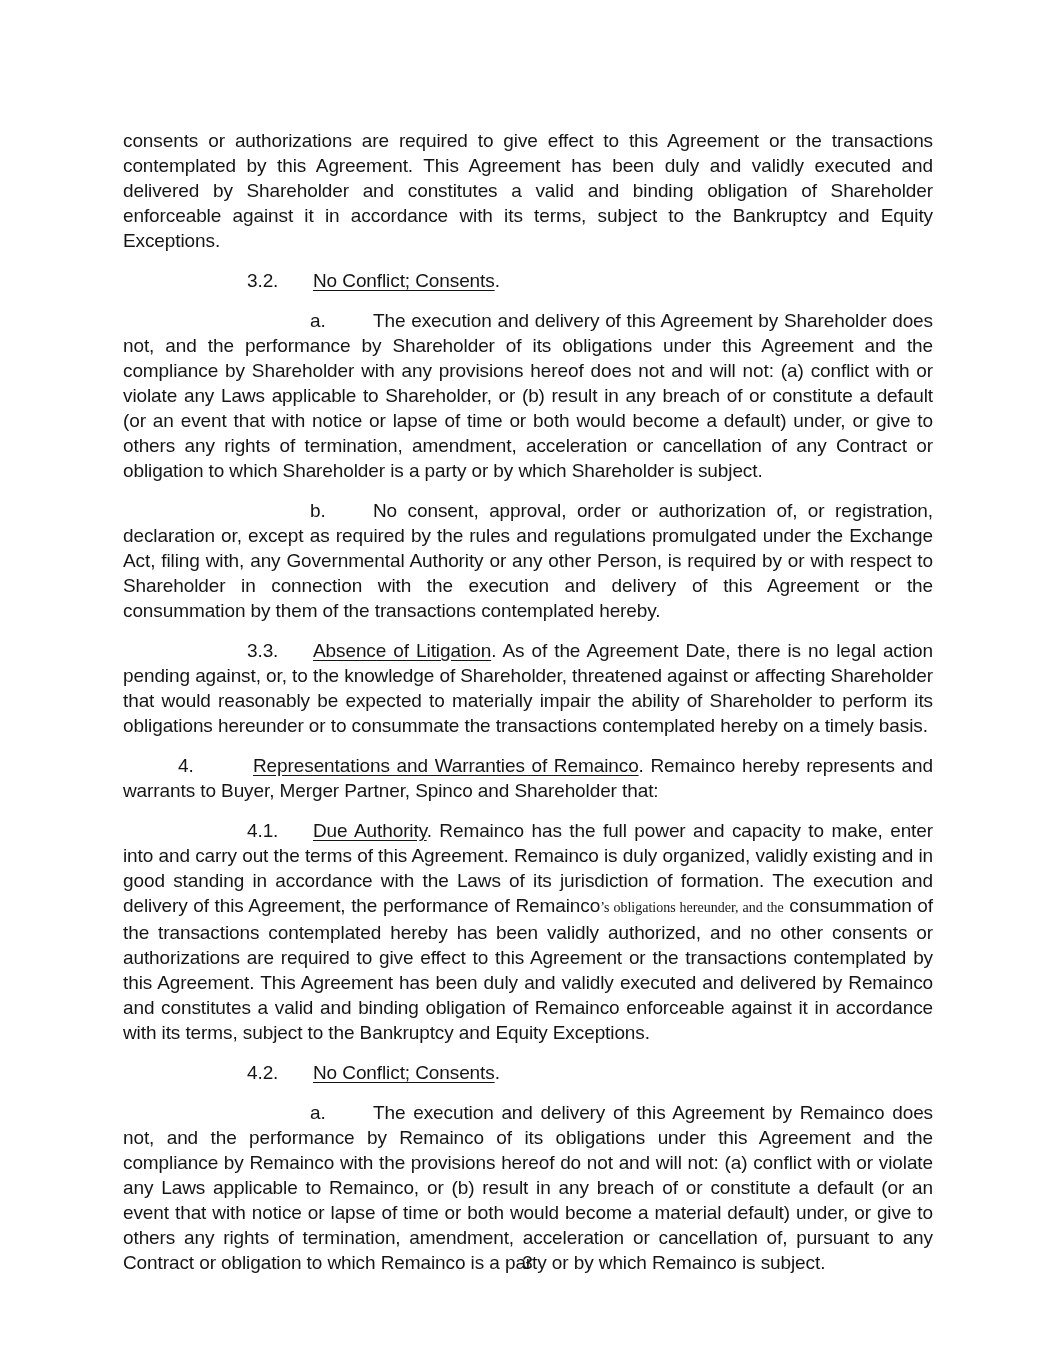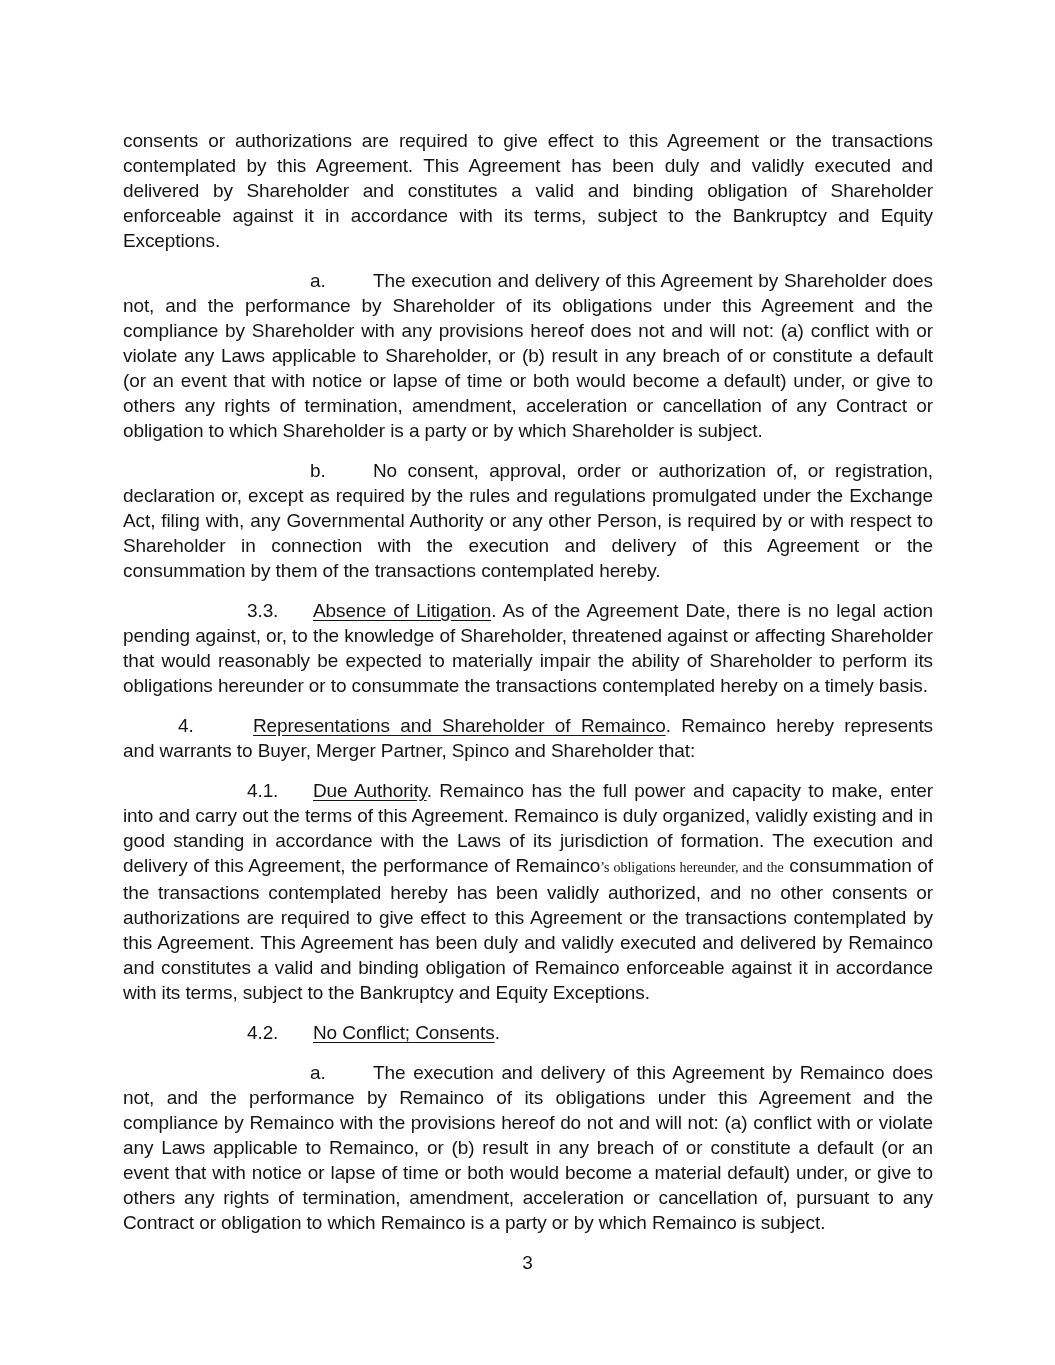--- a/index.html
+++ b/index.html
@@ -49,22 +49,23 @@
     text-align: center;
     color: #151515;
     font-size: 19px;
   }
 </style>
 </head>
 <body>
 
 <div class="page-content" id="doc-body">
     <p class="para" style="text-indent: 0px;"><span>consents or authorizations are required to give effect to this Agreement or the transactions contemplated by this Agreement. This Agreement has been duly and validly executed and delivered by Shareholder and constitutes a valid and binding obligation of Shareholder enforceable against it in accordance with its terms, subject to the Bankruptcy and Equity Exceptions.</span></p>
+    <p class="para" style="text-indent: 124px;"><span class="label" style="width: 66px;">3.2.</span><span class="u">No Conflict; Consents</span><span>.</span></p>
     <p class="para" style="text-indent: 187px;"><span class="label" style="width: 63px;">a.</span><span>The execution and delivery of this Agreement by Shareholder does not, and the performance by Shareholder of its obligations under this Agreement and the compliance by Shareholder with any provisions hereof does not and will not: (a) conflict with or violate any Laws applicable to Shareholder, or (b) result in any breach of or constitute a default (or an event that with notice or lapse of time or both would become a default) under, or give to others any rights of termination, amendment, acceleration or cancellation of any Contract or obligation to which Shareholder is a party or by which Shareholder is subject.</span></p>
     <p class="para" style="text-indent: 187px;"><span class="label" style="width: 63px;">b.</span><span>No consent, approval, order or authorization of, or registration, declaration or, except as required by the rules and regulations promulgated under the Exchange Act, filing with, any Governmental Authority or any other Person, is required by or with respect to Shareholder in connection with the execution and delivery of this Agreement or the consummation by them of the transactions contemplated hereby.</span></p>
     <p class="para" style="text-indent: 124px;"><span class="label" style="width: 66px;">3.3.</span><span class="u">Absence of Litigation</span><span>. As of the Agreement Date, there is no legal action pending against, or, to the knowledge of Shareholder, threatened against or affecting Shareholder that would reasonably be expected to materially impair the ability of Shareholder to perform its obligations hereunder or to consummate the transactions contemplated hereby on a timely basis.</span></p>
-    <p class="para" style="text-indent: 55px;"><span class="label" style="width: 75px;">4.</span><span class="u">Representations and Shareholder of Remainco</span><span>. Remainco hereby represents and warrants to Buyer, Merger Partner, Spinco and Shareholder that:</span></p>
+    <p class="para" style="text-indent: 55px;"><span class="label" style="width: 75px;">4.</span><span class="u">Representations and Warranties of Remainco</span><span>. Remainco hereby represents and warrants to Buyer, Merger Partner, Spinco and Shareholder that:</span></p>
     <p class="para" style="text-indent: 124px;"><span class="label" style="width: 66px;">4.1.</span><span class="u">Due Authority</span><span>. Remainco has the full power and capacity to make, enter into and carry out the terms of this Agreement. Remainco is duly organized, validly existing and in good standing in accordance with the Laws of its jurisdiction of formation. The execution and delivery of this Agreement, the performance of Remainco</span><span class="serif">’s obligations hereunder, and the</span><span> consummation of the transactions contemplated hereby has been validly authorized, and no other consents or authorizations are required to give effect to this Agreement or the transactions contemplated by this Agreement. This Agreement has been duly and validly executed and delivered by Remainco and constitutes a valid and binding obligation of Remainco enforceable against it in accordance with its terms, subject to the Bankruptcy and Equity Exceptions.</span></p>
     <p class="para" style="text-indent: 124px;"><span class="label" style="width: 66px;">4.2.</span><span class="u">No Conflict; Consents</span><span>.</span></p>
     <p class="para" style="text-indent: 187px;"><span class="label" style="width: 63px;">a.</span><span>The execution and delivery of this Agreement by Remainco does not, and the performance by Remainco of its obligations under this Agreement and the compliance by Remainco with the provisions hereof do not and will not: (a) conflict with or violate any Laws applicable to Remainco, or (b) result in any breach of or constitute a default (or an event that with notice or lapse of time or both would become a material default) under, or give to others any rights of termination, amendment, acceleration or cancellation of, pursuant to any Contract or obligation to which Remainco is a party or by which Remainco is subject.</span></p>
   </div>
 
 <div class="page-number">3</div>
 
 </body></html>

